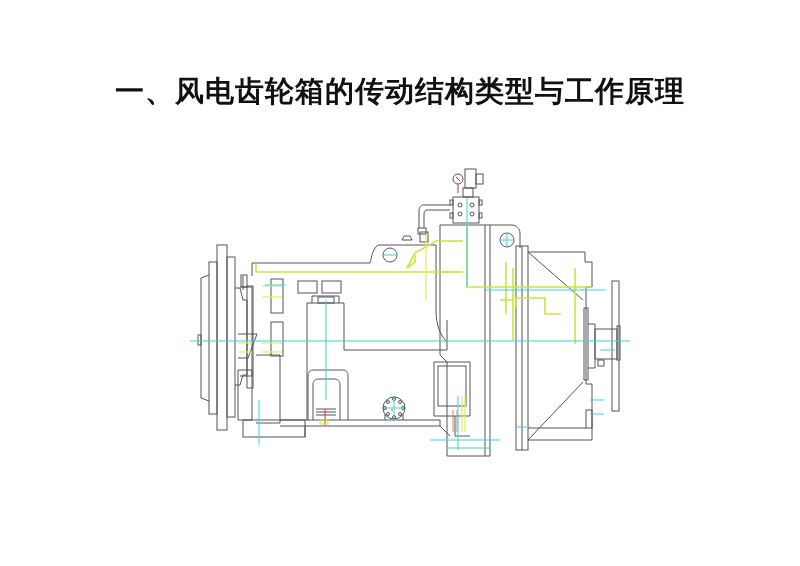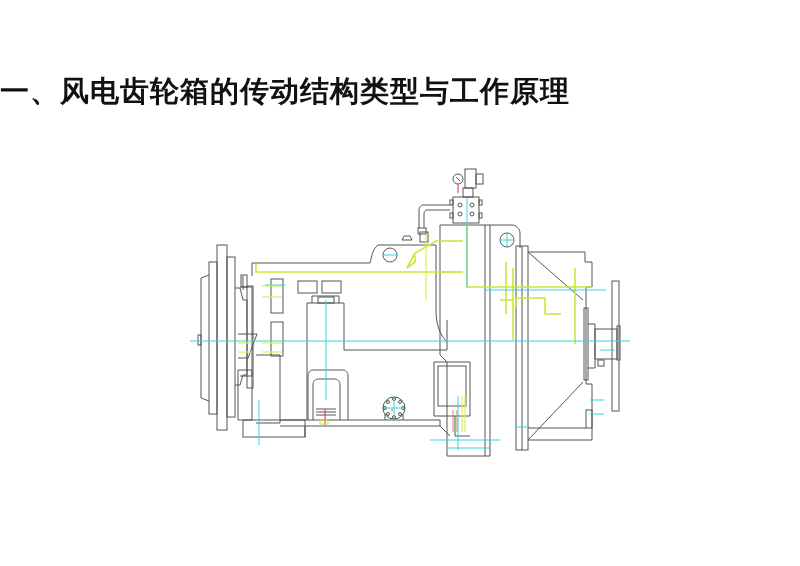--- a/index.html
+++ b/index.html
@@ -1,18 +1,18 @@
 <!DOCTYPE html>
 <html><head>
   <meta charset="utf-8">
   <style>
     html, body { margin: 0; padding: 0; background: #ffffff; }
     body { width: 800px; height: 566px; position: relative; overflow: hidden; font-family: "DejaVu Sans", sans-serif; }
     .slide-title {
-      position: absolute; left: 0; top: 72px; width: 800px; 
+      position: absolute; left: 0; top: 72px; width: 800px; text-align: center;
       font-size: 29px; color: #111111; letter-spacing: 1px; font-weight: bold;
       font-family: "DejaVu Sans", sans-serif;
     }
     .drawing { position: absolute; left: 0; top: 0; width: 800px; height: 566px; }
     .g { fill: none; stroke: #555555; stroke-width: 1; }
     .c { fill: none; stroke: #35d4dc; stroke-width: 1; }
     .y { fill: none; stroke: #c8e83a; stroke-width: 1.6; }
     .yl { fill: none; stroke: #e6ec55; stroke-width: 1.2; }
     .r { fill: none; stroke: #e03030; stroke-width: 1; }
   </style>

